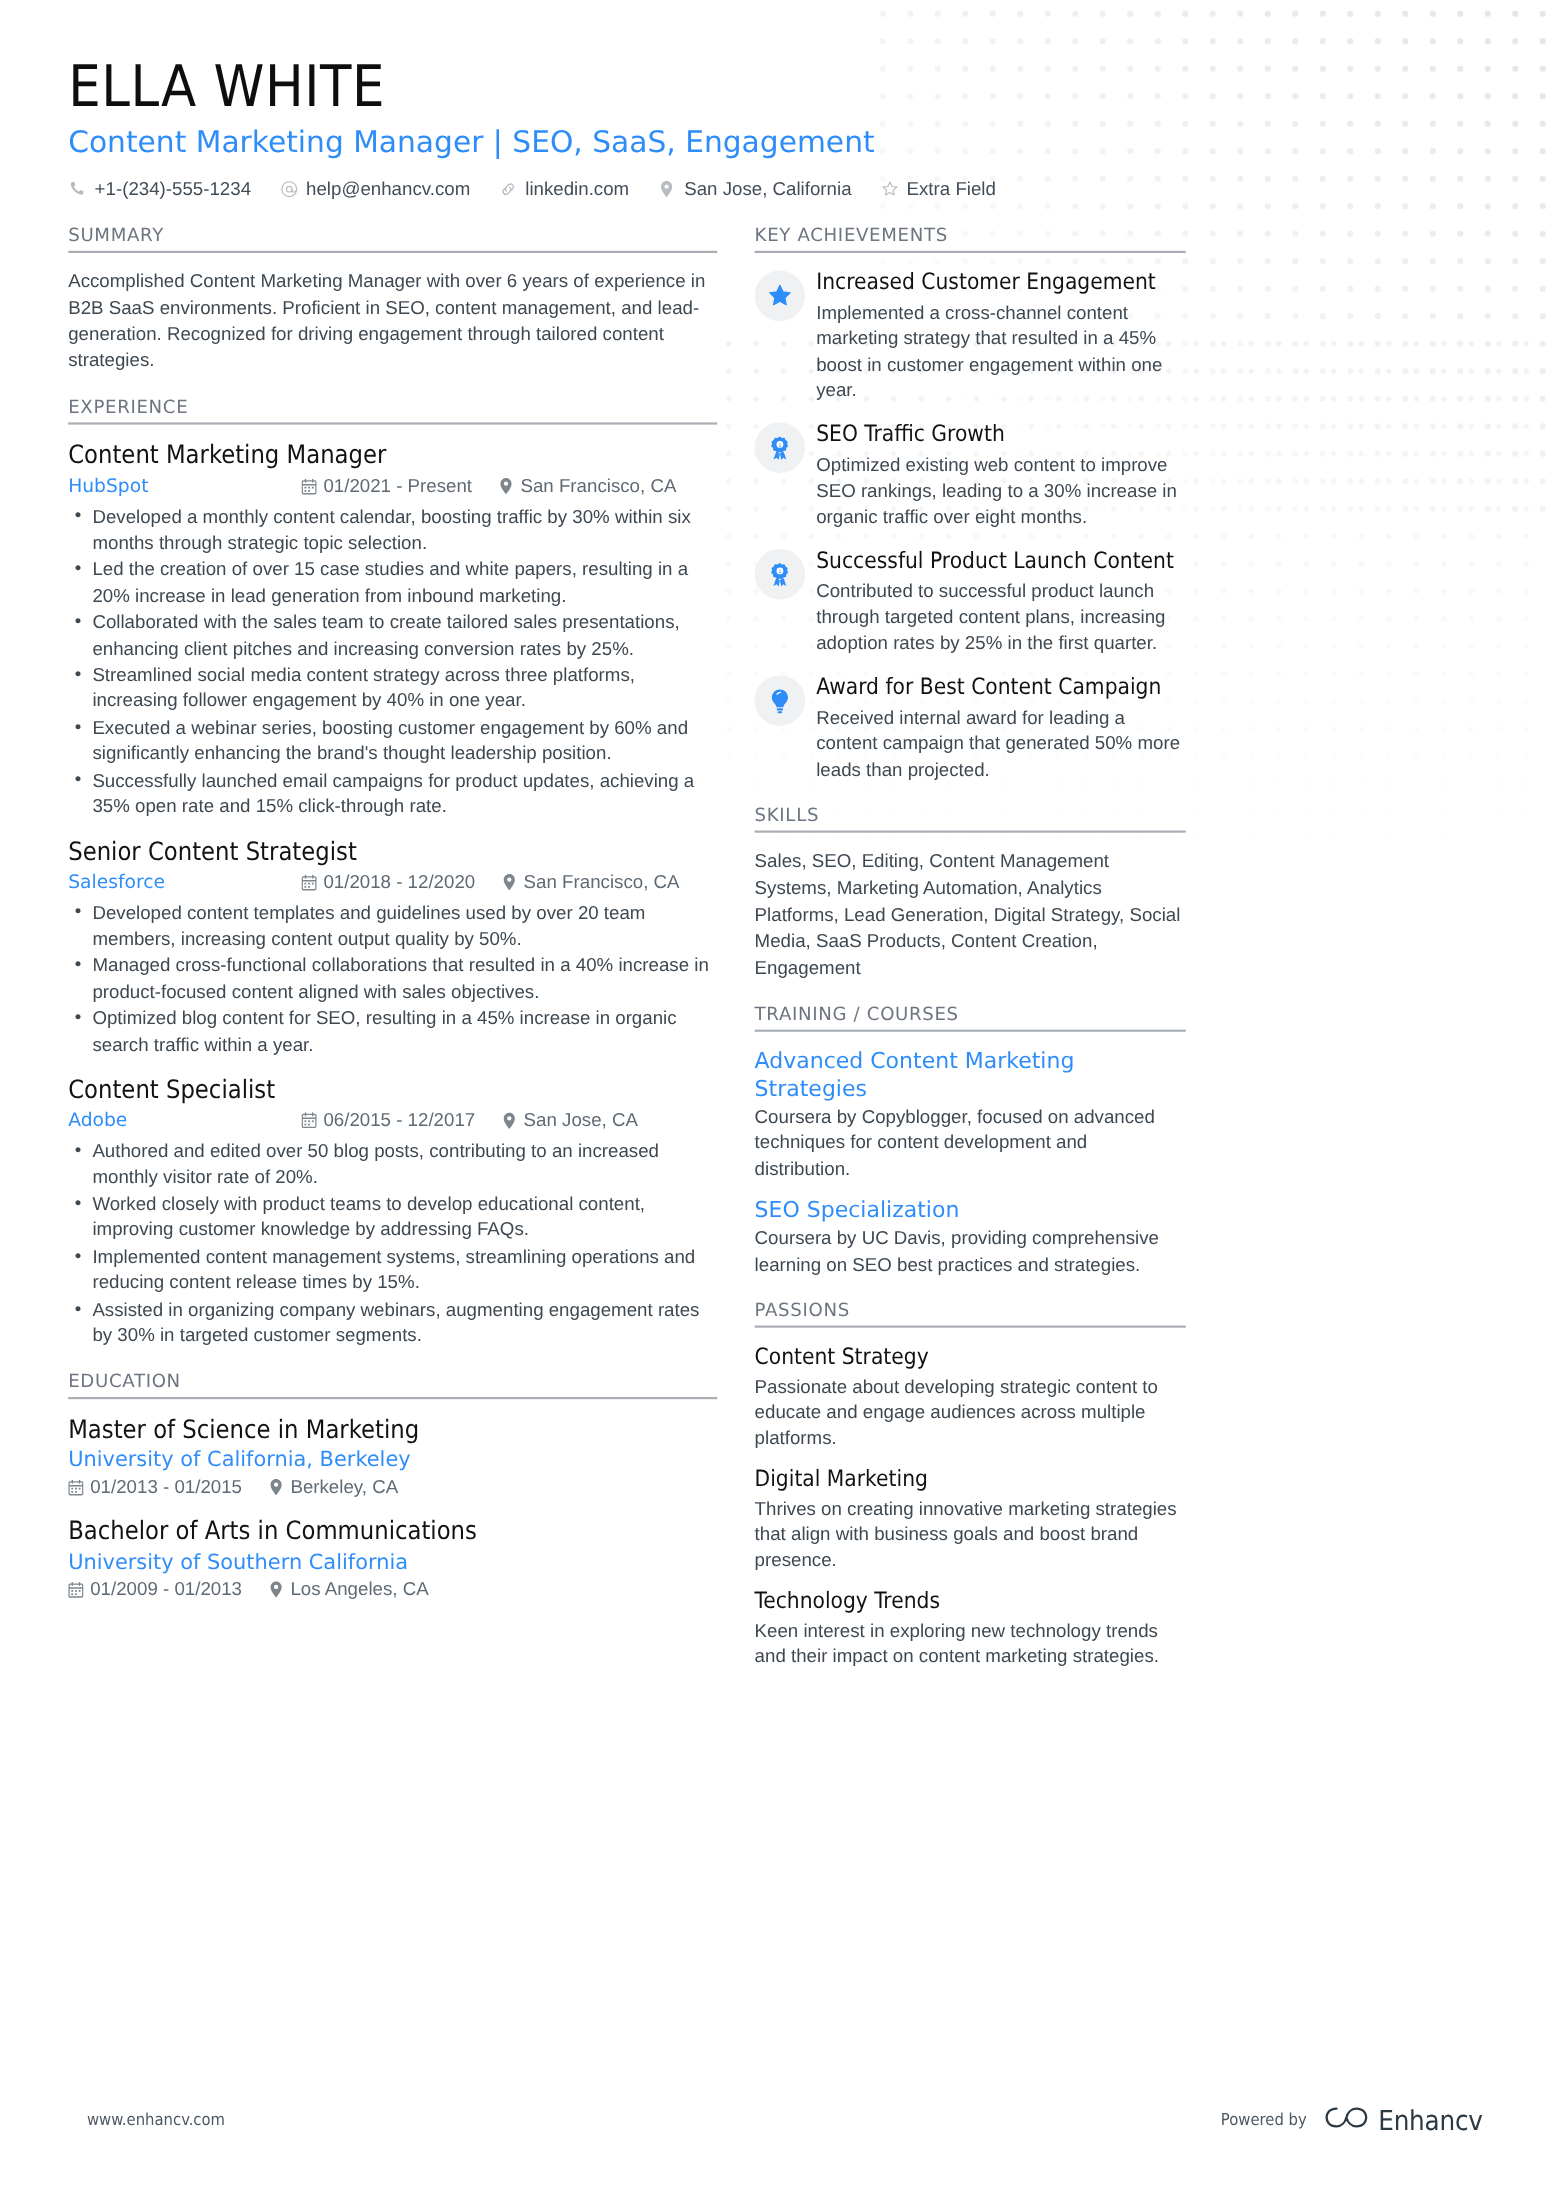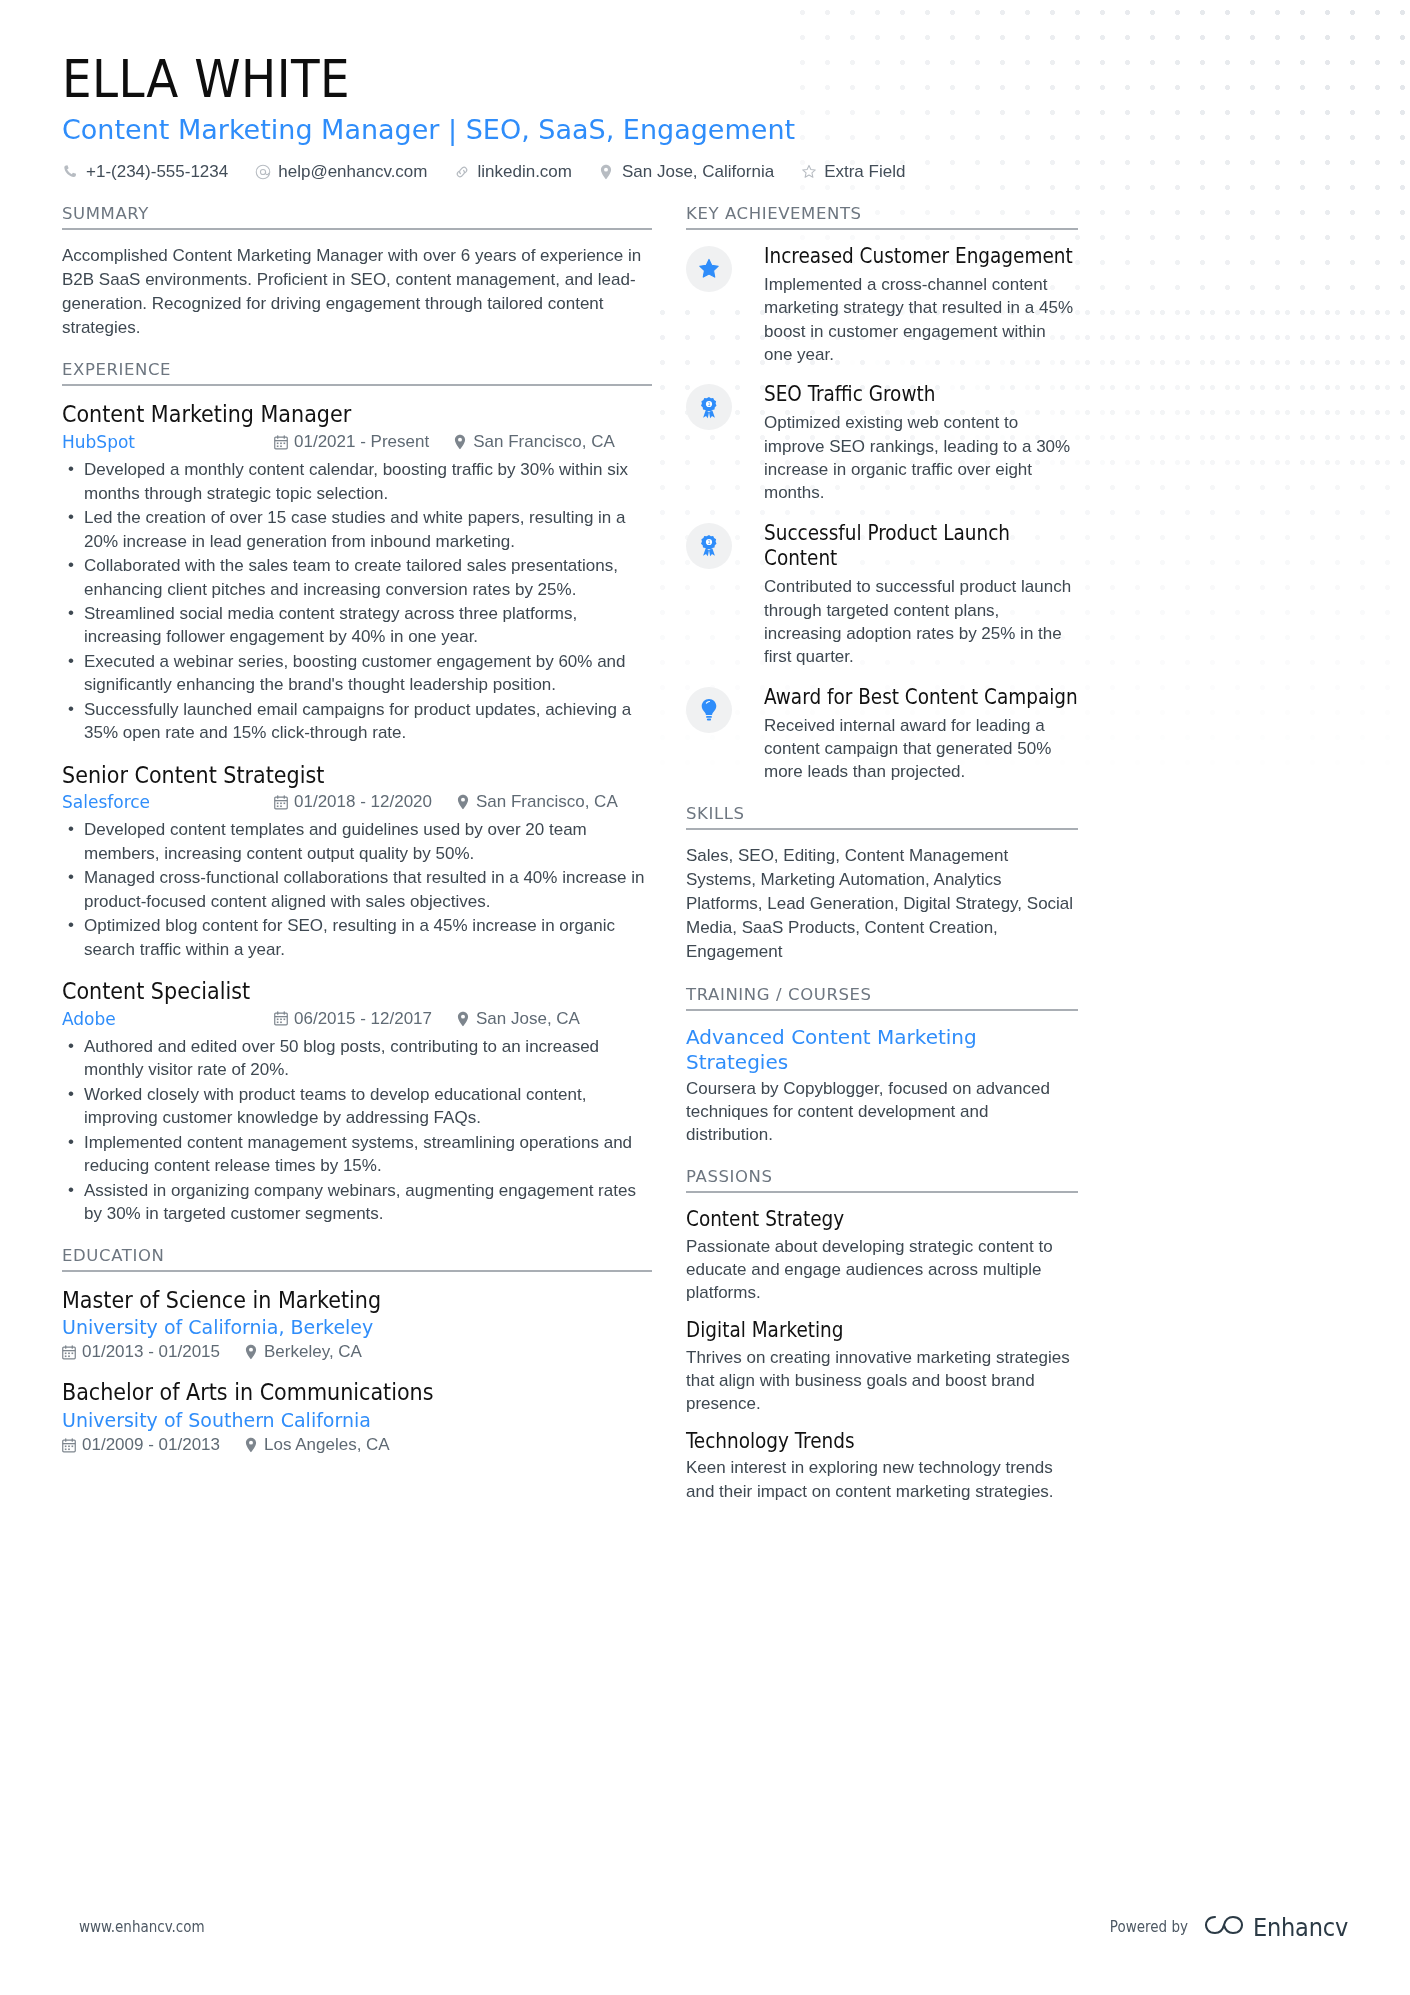--- a/index.html
+++ b/index.html
@@ -190,21 +190,21 @@
   .edu-meta {
     display: flex;
     align-items: center;
     font-size: 17px;
     color: #5f6a74;
   }
 
   
   .ach {
     display: flex;
-    gap: 32px;
+    gap: 10px;
     margin-bottom: 16px;
     align-items: flex-start;
   }
   .ach-badge {
     flex: 0 0 auto;
     width: 46px;
     height: 46px;
     border-radius: 50%;
     background: #f0f1f2;
     display: flex;
@@ -624,20 +624,24 @@
         <div class="body-text">Sales, SEO, Editing, Content Management Systems, Marketing Automation, Analytics Platforms, Lead Generation, Digital Strategy, Social Media, SaaS Products, Content Creation, Engagement</div>
       </div>
 
       <div class="sec">
         <div class="sec-head">TRAINING / COURSES</div>
         <div id="course-container">
             <div class="course">
               <div class="course-name">Advanced Content Marketing Strategies</div>
               <div class="course-desc">Coursera by Copyblogger, focused on advanced techniques for content development and distribution.</div>
             </div>
+            <div class="course">
+              <div class="course-name">SEO Specialization</div>
+              <div class="course-desc">Coursera by UC Davis, providing comprehensive learning on SEO best practices and strategies.</div>
+            </div>
           </div>
       </div>
 
       <div class="sec">
         <div class="sec-head">PASSIONS</div>
         <div id="passion-container">
             <div class="passion">
               <div class="passion-name">Content Strategy</div>
               <div class="passion-desc">Passionate about developing strategic content to educate and engage audiences across multiple platforms.</div>
             </div>

